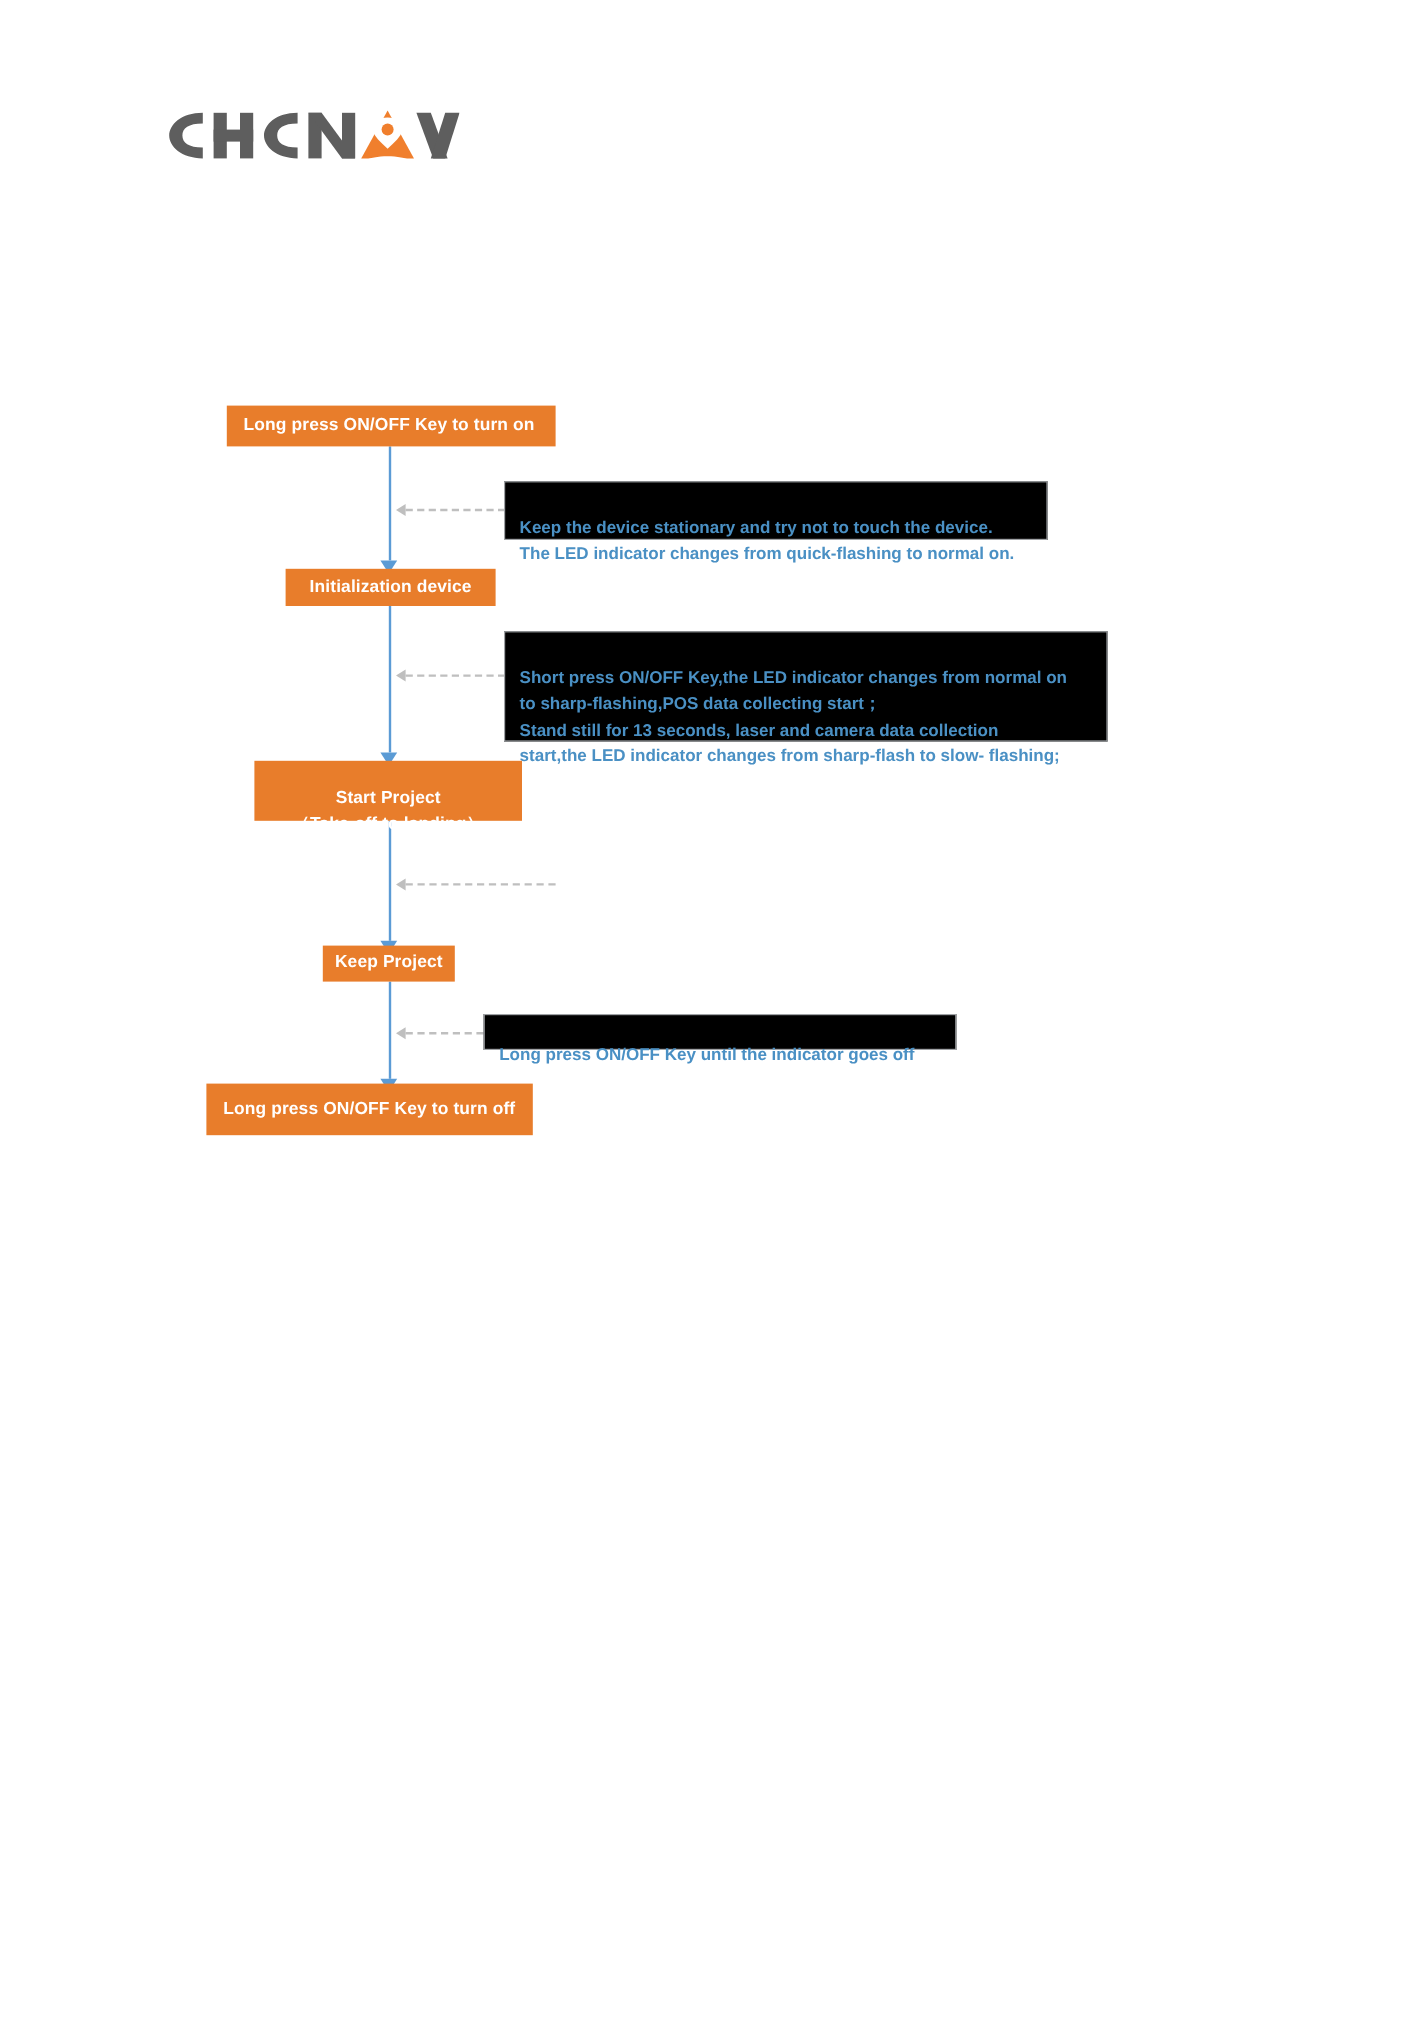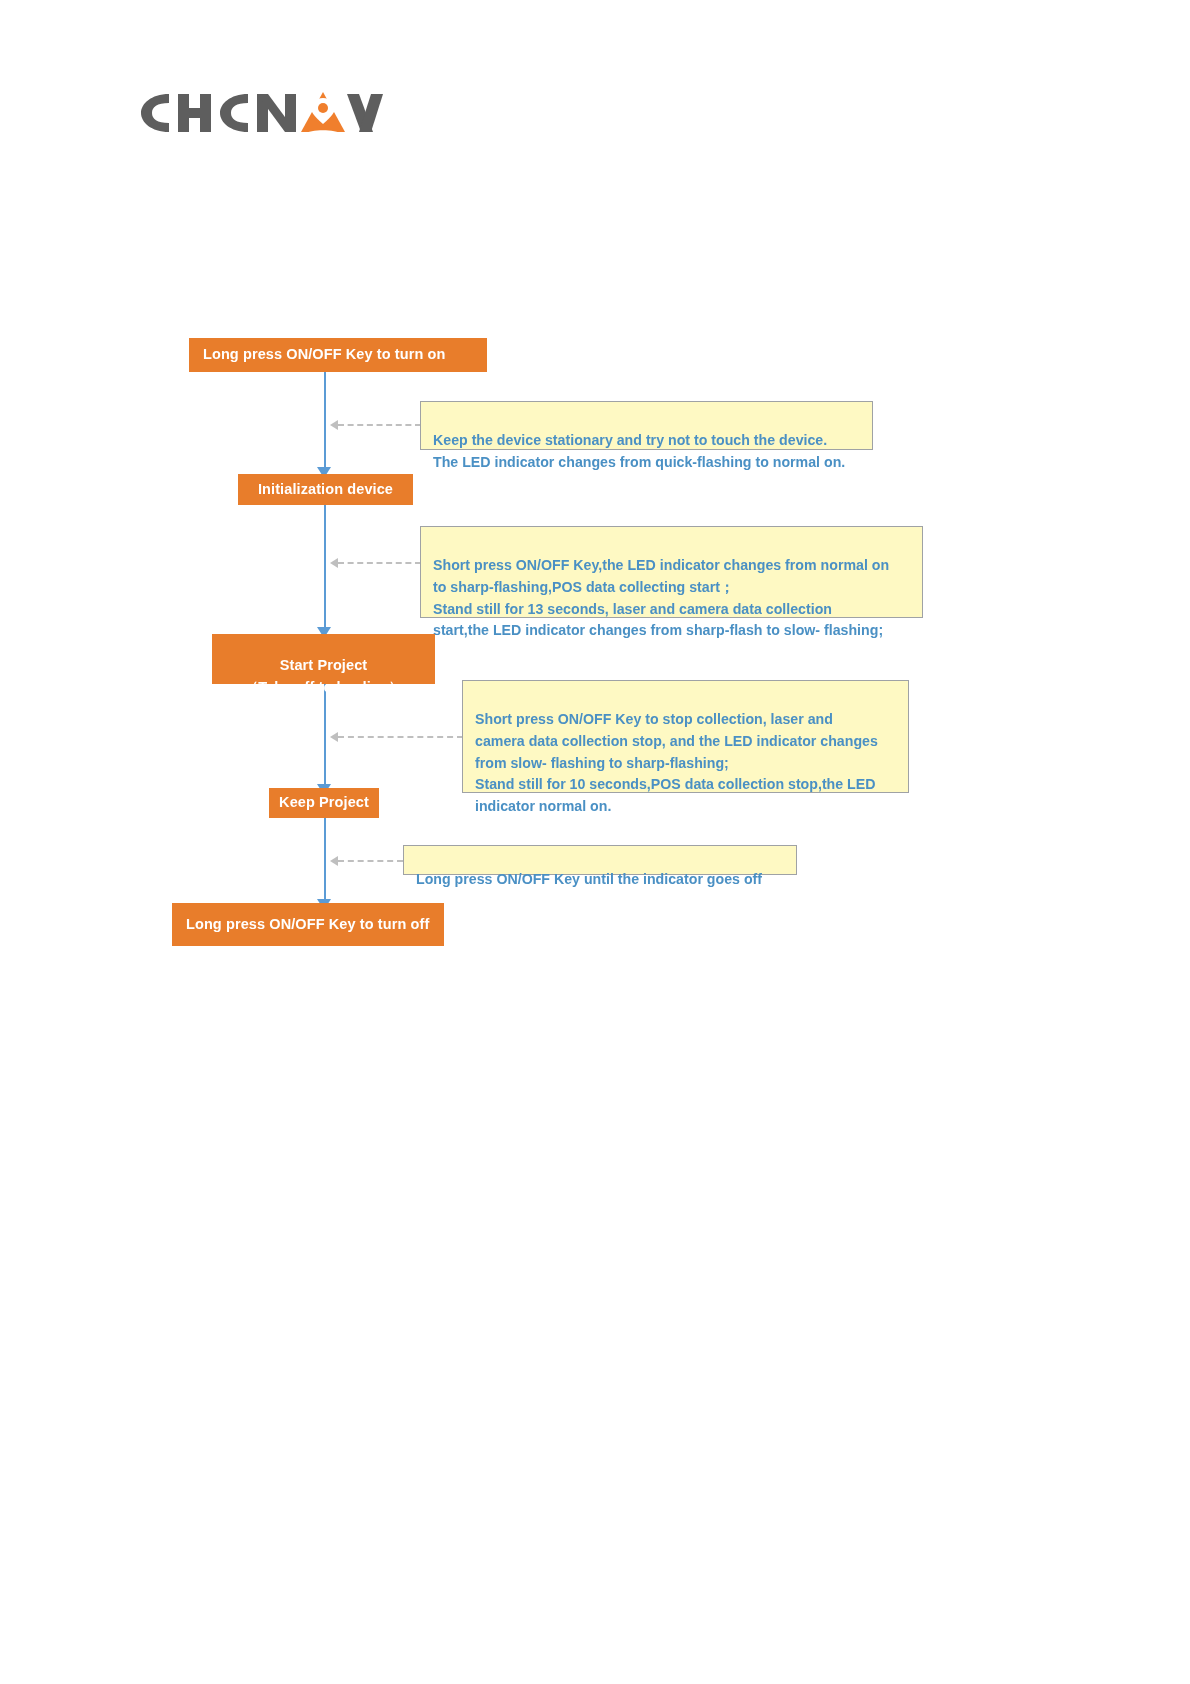--- a/index.html
+++ b/index.html
@@ -49,21 +49,21 @@
     text-align: center;
     box-sizing: border-box;
     line-height: 1.45;
     z-index: 5;
   }
   .proc.pad-l { justify-content: flex-start; padding-left: 14px; }
 
   
   .note {
     position: absolute;
-    background: #fef9c3;
+    background: #000000;
     border: 1px solid #9FA2A5;
     color: #4A90C4;
     font-weight: bold;
     font-size: 14.2px;
     line-height: 1.54;
     box-sizing: border-box;
     padding: 6px 10px 6px 12px;
     z-index: 5;
     white-space: pre-line;
   }
@@ -128,21 +128,21 @@
       <path d="M190 10 L212 50 L168 50 Z" fill="#F07F2D"></path>
       <path d="M190 42 C181 34, 178 30, 178 26 C178 20, 183 16, 190 16 C197 16, 202 20, 202 26 C202 30, 199 34, 190 42 Z" fill="#ffffff"></path>
       <circle cx="190" cy="26" r="5" fill="#F07F2D"></circle>
       <path d="M171 52 C178 47, 202 47, 209 52 L212 57 L168 57 Z" fill="#ffffff"></path>
     </g>
   </svg>
 </div>
 
 <div id="flow">
 
-  <div class="proc pad-l" style="left:189px; top:338px; width:298px; height:34px;">
+  <div class="proc pad-l" style="left:189px; top:338px; width:274px; height:34px;">
     <span>Long press ON/OFF Key to turn on</span>
   </div>
 
   <div class="vline" style="left:324px; top:372px; height:95px;"></div>
   <div class="varrow" style="left:317px; top:467px;"></div>
 
   <div class="dline" style="left:338px; top:424px; width:83px;"></div>
   <div class="darrow" style="left:330px; top:420px;"></div>
 
   <div class="note" style="left:420px; top:401px; width:453px; height:49px;">
@@ -171,27 +171,20 @@
     <span style="white-space:pre-line;margin-top:35px;">Start Project
 （Take-off to landing）</span>
   </div>
 
   <div class="vline" style="left:324px; top:684px; height:100px;"></div>
   <div class="varrow" style="left:317px; top:784px;"></div>
 
   <div class="dline" style="left:338px; top:736px; width:125px;"></div>
   <div class="darrow" style="left:330px; top:732px;"></div>
 
-  <div class="note" style="left:462px; top:680px; width:447px; height:113px;">
-    <span>Short press ON/OFF Key to stop collection, laser and
-camera data collection stop, and the LED indicator changes
-from slow- flashing to sharp-flashing;
-Stand still for 10 seconds,POS data collection stop,the LED
-indicator normal on.</span>
-  </div>
 
   <div class="proc" style="left:269px; top:788px; width:110px; height:30px;">
     <span>Keep Project</span>
   </div>
 
   <div class="vline" style="left:324px; top:818px; height:81px;"></div>
   <div class="varrow" style="left:317px; top:899px;"></div>
 
   <div class="dline" style="left:338px; top:860px; width:65px;"></div>
   <div class="darrow" style="left:330px; top:856px;"></div>

